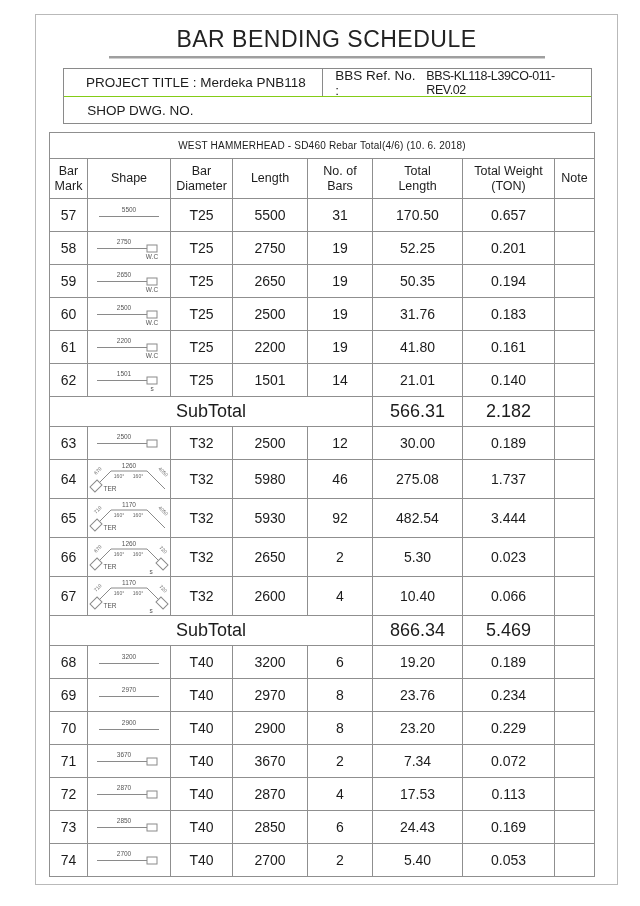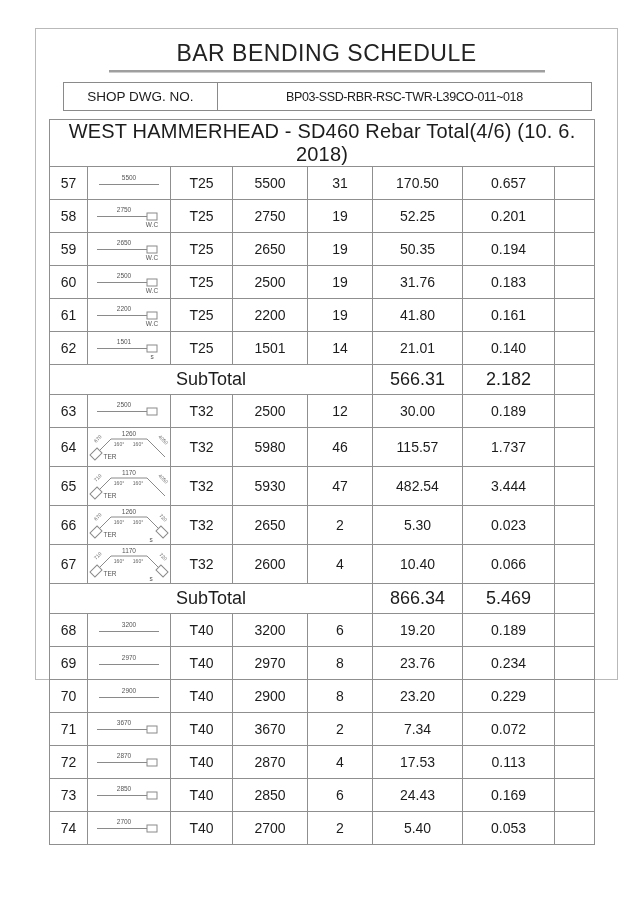--- a/index.html
+++ b/index.html
@@ -3,54 +3,54 @@
 <meta charset="utf-8">
 <style>
   * { box-sizing: border-box; }
   html,body { margin:0; padding:0; }
   body {
     width:640px; height:906px; background:#ffffff; position:relative;
     font-family:"Liberation Sans", sans-serif; color:#1c1c1c;
     -webkit-font-smoothing:antialiased;
   }
   .frame {
-    position:absolute; left:35px; top:28px; width:583px; height:652px;
+    position:absolute; left:35px; top:14px; width:583px; height:871px;
     border:1px solid #b9b9b9; background:#fff;
   }
   .doc-title {
     margin:11px 0 0 0; text-align:center; font-size:23px; font-weight:400;
     letter-spacing:0.5px; color:#222;
   }
   .title-rule {
     width:436px; margin:3px auto 0 auto; height:3px;
     border-top:2px solid #9f9f9f; border-bottom:1px solid #cfcfcf;
   }
   .meta {
     margin:9px 25px 0 27px; border:1px solid #8a8a8a;
   }
   .meta-row { display:flex; height:27px; align-items:stretch; font-size:13.5px; }
-  .meta-row + .meta-row { border-top:5px solid #84cc16; }
+  .meta-row + .meta-row { border-top:1px solid #84cc16; }
   .meta-cell { display:flex; align-items:center; }
   .meta-cell.bordered { border-left:1px solid #8a8a8a; }
   .m-left1 { width:49%; padding-left:22px; }
   .m-right1 { width:51%; padding-left:12px; }
   .m-left2 { width:29%; justify-content:center; }
   .m-right2 { width:71%; justify-content:center; }
   .condensed { font-size:12.5px; letter-spacing:-0.4px; margin-left:5px; }
   .condensed2 { font-size:12.5px; letter-spacing:-0.4px; }
 
   table.schedule {
     border-collapse:collapse; table-layout:fixed;
     margin:8px 12px 0 13px; width:545px;
   }
   table.schedule td, table.schedule th {
     border:1px solid #8f8f8f; padding:0; text-align:center; overflow:hidden;
   }
   tr.section-row td {
-    height:26px; font-size:20px; letter-spacing:0.2px; border-bottom:1px solid #8f8f8f;
+    height:26px; font-size:10px; letter-spacing:0.2px; border-bottom:1px solid #8f8f8f;
   }
   tr.head-row th {
     height:40px; font-size:12.5px; font-weight:400; line-height:1.18;
     white-space:pre-line; vertical-align:middle;
   }
   tr.data-row td { height:33px; font-size:14px; }
   tr.data-row.tall td { height:38px; }
   tr.subtotal-row td { height:30px; font-size:18px; }
   td.shape-cell { vertical-align:middle; }
   td.shape-cell svg { display:block; margin:0 auto; }
@@ -62,42 +62,61 @@
 </head>
 <body>
 
 <div class="frame">
 
   <h1 class="doc-title">BAR BENDING SCHEDULE</h1>
   <div class="title-rule"></div>
 
   <div class="meta">
     <div class="meta-row">
+      <div class="meta-cell m-left1">PROJECT TITLE : Merdeka PNB118</div>
+      <div class="meta-cell bordered m-right1">
+        <span>BBS Ref. No. :</span>
+        <span class="condensed">BBS-KL118-L39CO-011-REV.02</span>
+      </div>
+    </div>
+    <div class="meta-row">
       <div class="meta-cell m-left2">SHOP DWG. NO.</div>
-      <div class="meta-cell bordered m-right2">
-        <span class="condensed2">BP03-SSD-RBR-RSC-TWR-L39CO-011~018</span>
-      </div>
     </div>
   </div>
 
   <table class="schedule">
     <colgroup>
       <col style="width:38px">
         <col style="width:83px">
         <col style="width:62px">
         <col style="width:75px">
       <col style="width:65px">
         <col style="width:90px">
         <col style="width:92px">
         <col style="width:40px">
     </colgroup>
     <thead>
       <tr class="section-row">
         <td colspan="8">WEST HAMMERHEAD - SD460  Rebar Total(4/6) (10. 6. 2018)</td>
       </tr>
+      <tr class="head-row">
+          <th>Bar
+Mark</th>
+          <th>Shape</th>
+          <th>Bar
+Diameter</th>
+          <th>Length</th>
+          <th>No. of
+Bars</th>
+          <th>Total
+Length</th>
+          <th>Total Weight
+(TON)</th>
+          <th>Note</th>
+        </tr>
     </thead>
     <tbody>
         <tr class="data-row">
           <td>57</td>
           <td class="shape-cell">
             <svg width="78" height="24" viewBox="0 0 78 24">
       <text class="dim" x="39" y="9" text-anchor="middle">5500</text>
       <line class="shape-stroke" x1="9" y1="13.5" x2="69" y2="13.5"></line>
             </svg>
           </td>
@@ -227,21 +246,21 @@
     <line class="shape-stroke" x1="59" y1="11" x2="77" y2="29"></line>
               <text class="dim-sm" transform="translate(74,13) rotate(45)" text-anchor="middle">4050</text>
     <text class="dim-sm" x="31" y="18" text-anchor="middle">160°</text>
     <text class="dim-sm" x="50" y="18" text-anchor="middle">160°</text>
     <text class="sub-lbl" x="22" y="31" text-anchor="middle">TER</text>
     </svg>
           </td>
           <td>T32</td>
           <td>5980</td>
           <td>46</td>
-          <td>115.57</td>
+          <td>275.08</td>
           <td>1.737</td>
           <td></td>
         </tr>
         <tr class="data-row tall">
           <td>65</td>
           <td class="shape-cell">
             <svg width="86" height="38" viewBox="0 0 86 38">
     <text class="dim" x="41" y="8" text-anchor="middle">1170</text>
     <line class="shape-stroke" x1="23" y1="11" x2="59" y2="11"></line>
     <line class="shape-stroke" x1="23" y1="11" x2="12" y2="22"></line>
@@ -249,21 +268,21 @@
     <text class="dim-sm" transform="translate(11,12) rotate(-45)" text-anchor="middle">710</text>
     <line class="shape-stroke" x1="59" y1="11" x2="77" y2="29"></line>
               <text class="dim-sm" transform="translate(74,13) rotate(45)" text-anchor="middle">4050</text>
     <text class="dim-sm" x="31" y="18" text-anchor="middle">160°</text>
     <text class="dim-sm" x="50" y="18" text-anchor="middle">160°</text>
     <text class="sub-lbl" x="22" y="31" text-anchor="middle">TER</text>
     </svg>
           </td>
           <td>T32</td>
           <td>5930</td>
-          <td>47</td>
+          <td>92</td>
           <td>482.54</td>
           <td>3.444</td>
           <td></td>
         </tr>
         <tr class="data-row tall">
           <td>66</td>
           <td class="shape-cell">
             <svg width="86" height="38" viewBox="0 0 86 38">
     <text class="dim" x="41" y="8" text-anchor="middle">1260</text>
     <line class="shape-stroke" x1="23" y1="11" x2="59" y2="11"></line>

